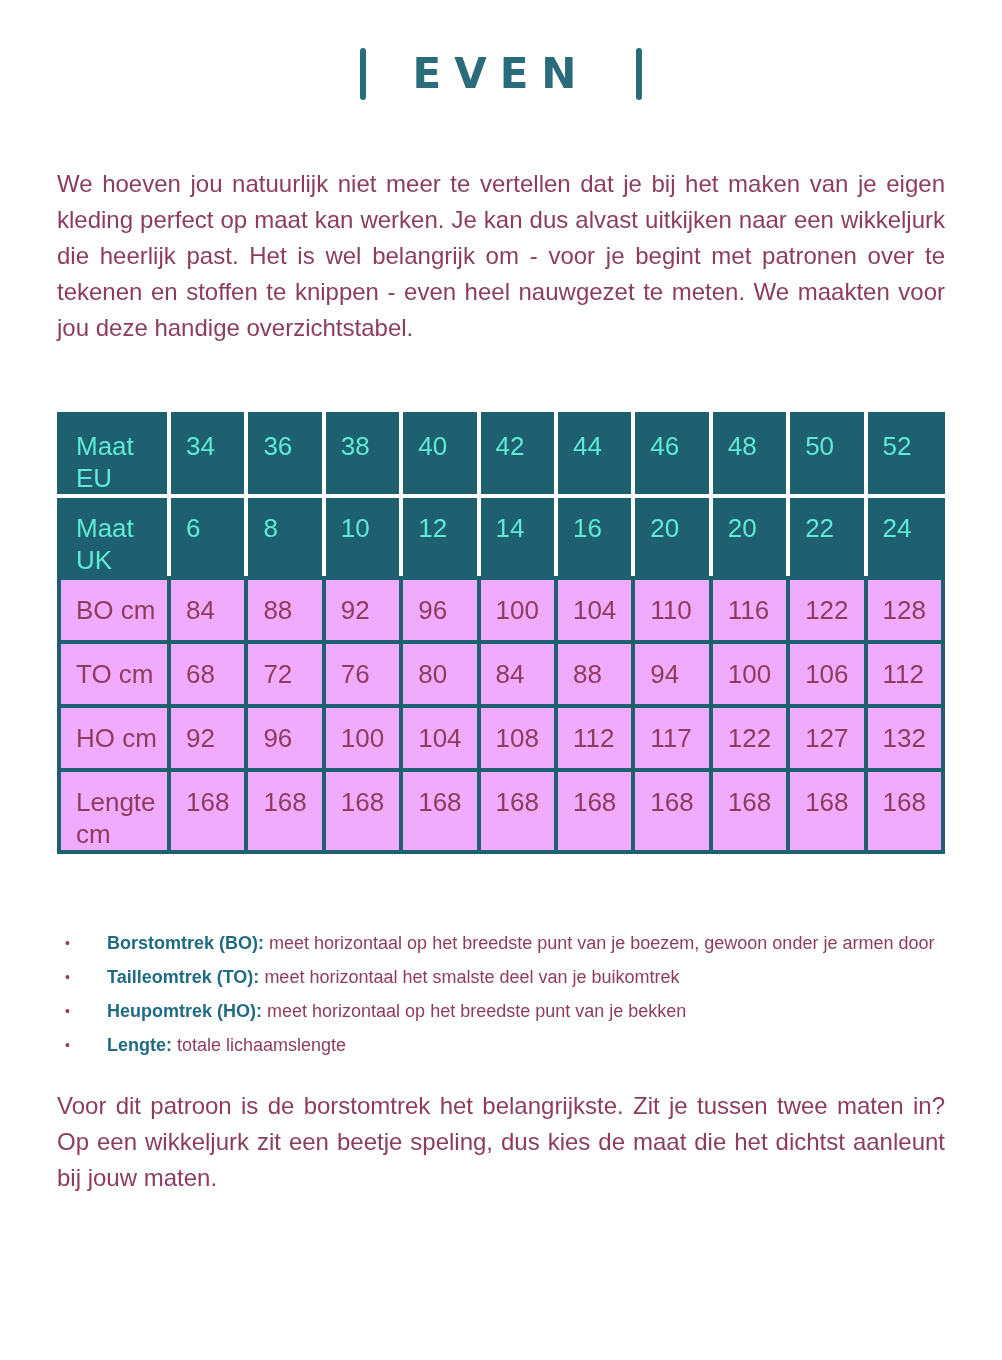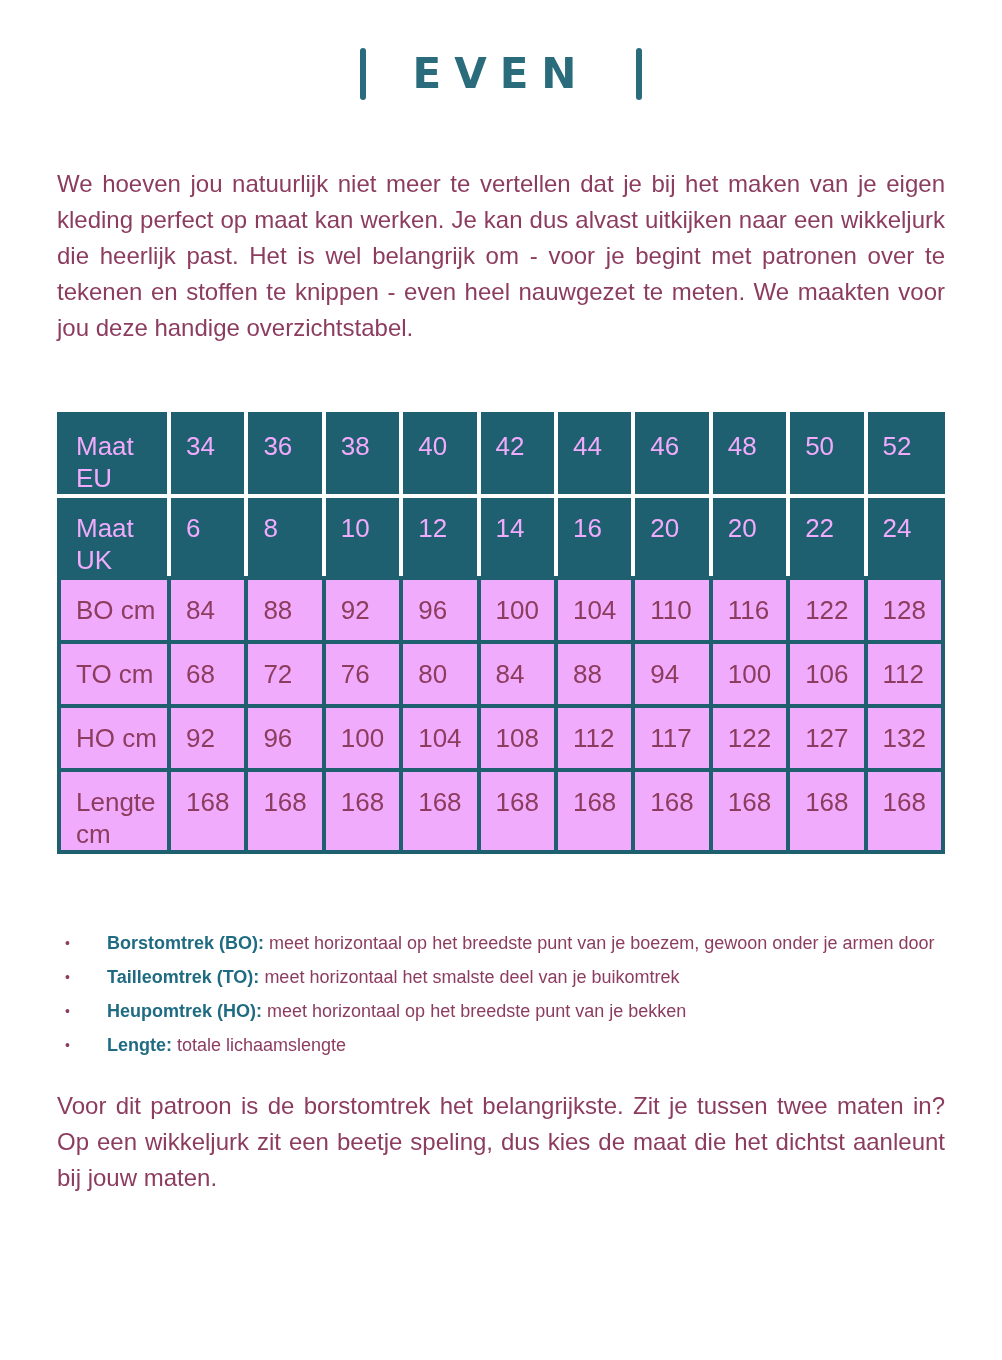--- a/index.html
+++ b/index.html
@@ -34,21 +34,21 @@
   .closing{margin-top:26px;}
 
   
   .size-table{margin-top:66px;width:888px;table-layout:fixed;border-collapse:collapse;}
   .size-table col.label-col{width:110px;}
   .size-table th,.size-table td{
     vertical-align:top;text-align:left;font-weight:normal;
     padding:14px 4px 0 15px;font-size:26px;line-height:32px;height:64px;
   }
   .size-table thead th{
-    background:var(--teal-table);color:#f0abfc;border:4px solid #ffffff;
+    background:var(--teal-table);color:#5eead4;border:4px solid #ffffff;
   }
   .size-table thead tr:first-child th{border-top-color:var(--teal-table);}
   .size-table thead th:first-child{border-left-color:var(--teal-table);}
   .size-table thead th:last-child{border-right-color:var(--teal-table);}
   .size-table thead tr:last-child th{border-bottom-color:var(--teal-table);}
   .size-table tbody th,.size-table tbody td{
     background:#f0abfc;color:var(--maroon);border:4px solid var(--teal-table);
   }
 
   

